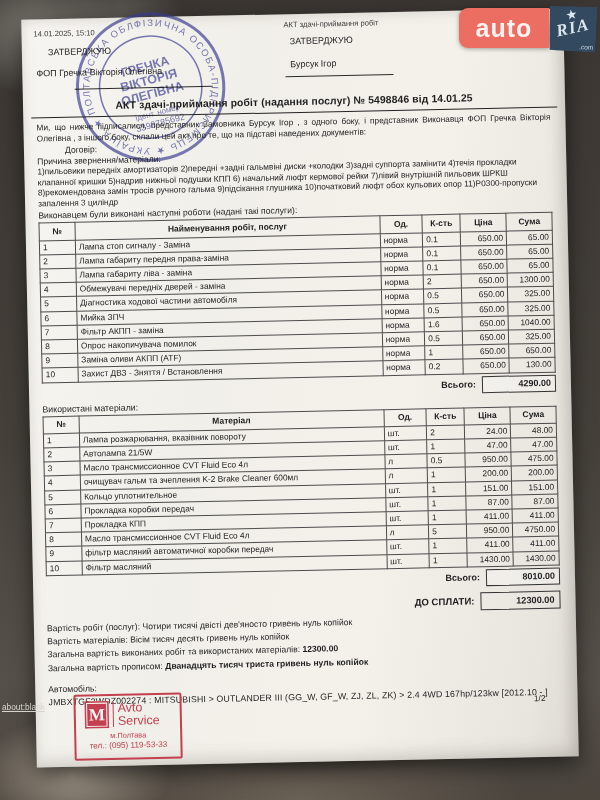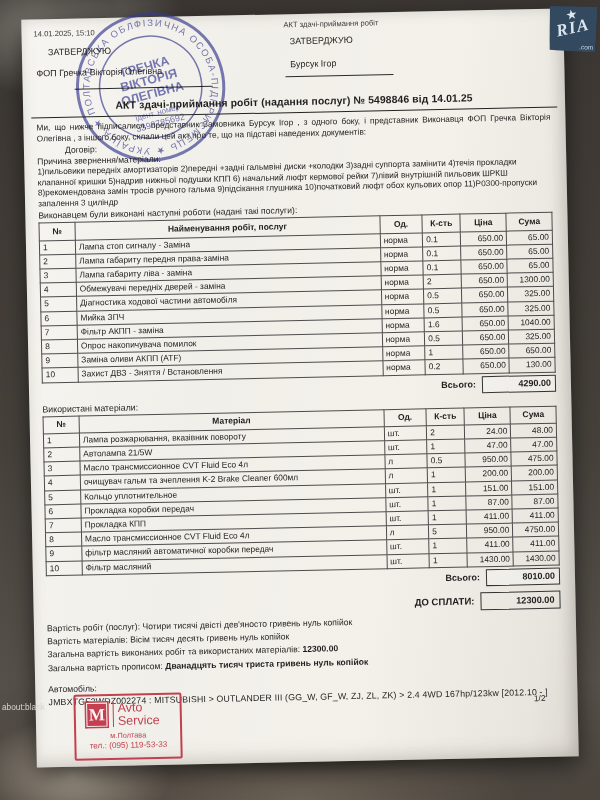--- a/index.html
+++ b/index.html
@@ -73,21 +73,21 @@
   }
   .logo-top{display:flex;align-items:center;margin:5px 0 0 9px;}
   .logo-m{
     width:24px;height:27px;background:#c2404f;color:#fdf6f4;display:flex;align-items:center;justify-content:center;
     font-family:"Liberation Serif",serif;font-size:17px;font-weight:bold;box-shadow:inset 0 0 0 1.5px #c2404f, inset 0 0 0 2.5px #fdf6f4;
   }
   .logo-name{border-left:1.6px solid #c2404f;margin-left:4px;padding-left:4px;font-size:12.5px;line-height:12.5px;}
   .logo-city{text-align:center;font-size:7.4px;margin-top:3px;}
   .logo-phone{text-align:center;font-size:8.2px;margin-top:1px;}
   .page-num{position:absolute;right:32px;top:684px;font-size:8.4px;color:#2a2a2a;}
-  .about-blank{position:absolute;left:2px;top:702px;z-index:6;color:#d8d5cf;font-size:8.3px;}
+  .about-blank{position:absolute;left:2px;top:702px;z-index:6;color:#d8d5cf;font-size:8.3px;text-decoration:underline;}
   
   .watermark{position:absolute;right:3px;top:8px;z-index:10;display:flex;align-items:flex-start;}
   .wm-auto{
     width:90px;height:40px;background:#ec6e62;border-radius:9px 0 0 9px;
     display:flex;align-items:center;justify-content:center;
     color:#fdf3f1;font-size:25px;font-weight:bold;letter-spacing:1px;box-shadow:0 1px 4px rgba(0,0,0,.35);
   }
   .wm-ria{
     width:48px;height:46px;background:#33495f;margin-top:-2px;position:relative;
     transform:rotate(2deg);box-shadow:0 1px 4px rgba(0,0,0,.4);
@@ -399,18 +399,19 @@
     </div>
     <div class="logo-city">м.Полтава</div>
     <div class="logo-phone">тел.: (095) 119-53-33</div>
   </div>
   <div class="page-num">1/2</div>
 </div>
 
 <div class="about-blank">about:blank</div>
 
 <div class="watermark">
+  <div class="wm-auto">auto</div>
   <div class="wm-ria">
     <div class="wm-ria-star">★</div>
     <div class="wm-ria-text">RIA</div>
     <div class="wm-com">.com</div>
   </div>
 </div>
 
 </body></html>

